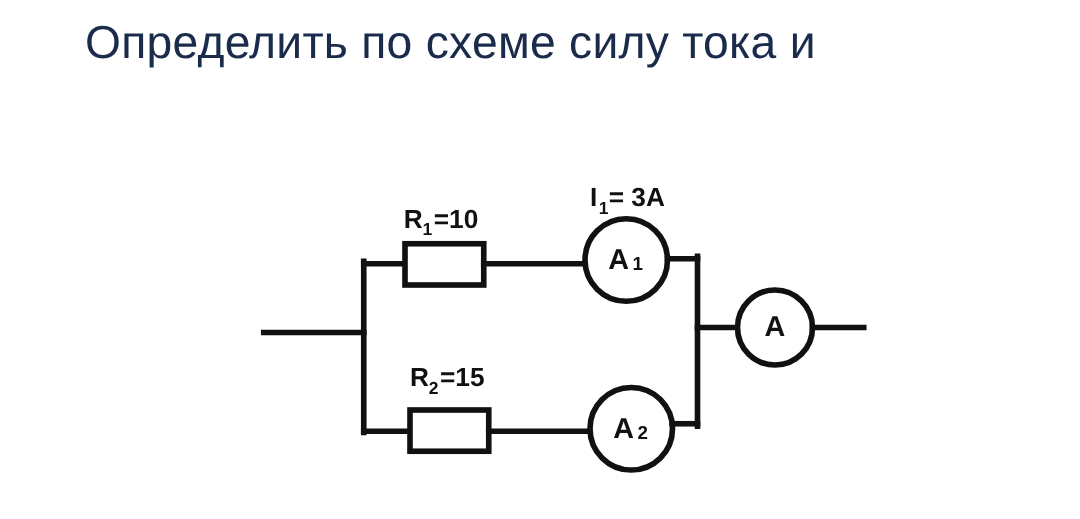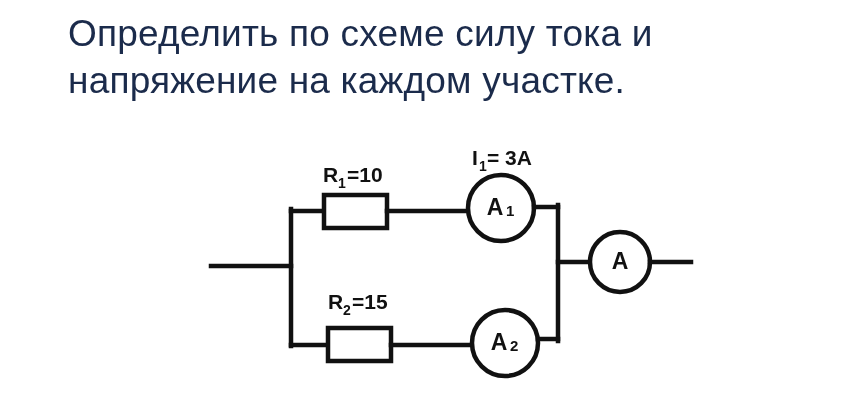--- a/index.html
+++ b/index.html
@@ -81,21 +81,20 @@
     fill: #111111;
   }
 </style>
 </head>
 <body>
 
 <div id="page">
 
   <div id="title-block">
     <div class="title-line">Определить по схеме силу тока и</div>
-    <div class="title-line">напряжение на каждом участке.</div>
   </div>
 
   <svg id="circuit-svg" viewBox="0 0 864 415">
 
     <line class="wire" x1="211" y1="266" x2="291" y2="266"></line>
 
     <line class="wire" x1="291" y1="209" x2="291" y2="346"></line>
 
     <line class="wire" x1="291" y1="211" x2="324" y2="211"></line>
 

